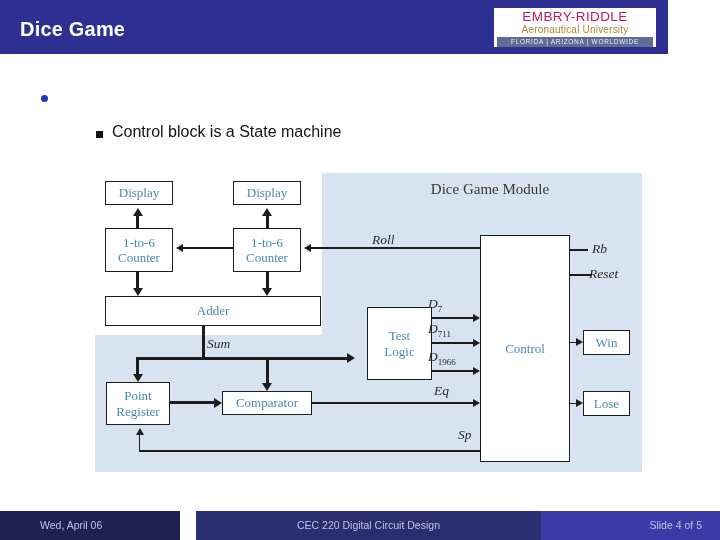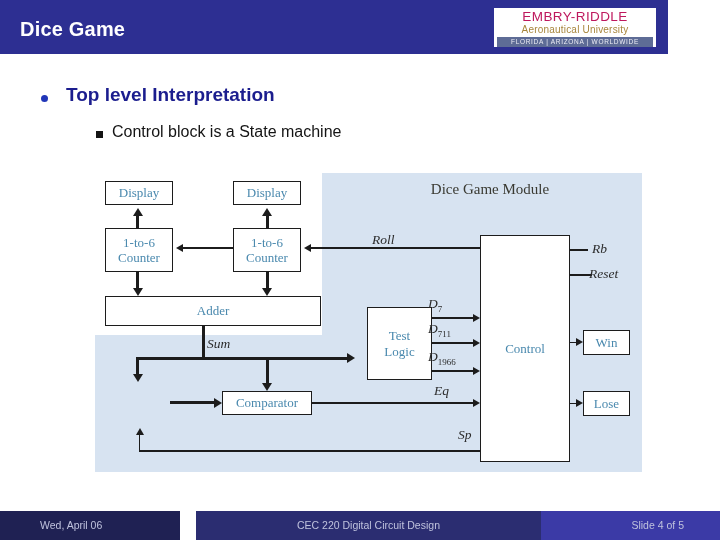--- a/index.html
+++ b/index.html
@@ -50,38 +50,37 @@
   .sig{position:absolute;font-family:"Liberation Serif",serif;font-style:italic;
        font-size:13.5px;color:#2B2B2B;}
   .sig sub{font-size:9px;font-style:normal;}
 
   
   .footer-seg{position:absolute;top:511px;height:29px;color:#BFC2DD;font-size:10.5px;
               line-height:29px;}
   .f-left{left:0;width:180px;background:#1F2153;padding-left:40px;box-sizing:border-box;}
   .f-mid{left:196px;width:345px;background:#2B2D71;text-align:center;}
   .f-right{left:541px;width:179px;background:#3B3AA6;text-align:right;
-           padding-right:36px;box-sizing:border-box;}
+           padding-right:18px;box-sizing:border-box;}
 </style>
 </head>
 <body>
 
 <div class="slide">
 
   <div class="topbar">
     <div class="topbar-title">Dice Game</div>
     <div class="logo">
       <div class="logo-name">EMBRY-RIDDLE</div>
       <div class="logo-sub">Aeronautical University</div>
       <div class="logo-strip">FLORIDA | ARIZONA | WORLDWIDE</div>
     </div>
   </div>
 
   <div class="bullet-dot"></div>
-  <div class="bullet1">Top level Interpretation</div>
   <div class="sub-square"></div>
   <div class="bullet2">Control block is a State machine</div>
 
   <div class="diagram">
 
     <div class="blue blueA"></div>
     <div class="blue blueB"></div>
 
     <div class="module-title">Dice Game Module</div>
 
@@ -150,20 +149,24 @@
     </div>
     <div class="box" style="left:480px;top:235px;width:90px;height:227px;">
       <span>Control</span>
     </div>
     <div class="box" style="left:583px;top:330px;width:47px;height:25px;">
       <span>Win</span>
     </div>
     <div class="box" style="left:583px;top:391px;width:47px;height:25px;">
       <span>Lose</span>
     </div>
+    <div class="box" style="left:106px;top:382px;width:64px;height:43px;">
+      <span>Point</span>
+      <span>Register</span>
+    </div>
     <div class="box" style="left:222px;top:391px;width:90px;height:24px;">
       <span>Comparator</span>
     </div>
 
     <div class="sig" style="left:372px;top:232px;">Roll</div>
     <div class="sig" style="left:592px;top:241px;">Rb</div>
     <div class="sig" style="left:589px;top:266px;">Reset</div>
     <div class="sig" style="left:207px;top:336px;">Sum</div>
     <div class="sig" style="left:428px;top:296px;"><span>D</span><sub>7</sub></div>
     <div class="sig" style="left:428px;top:321px;"><span>D</span><sub>711</sub></div>

